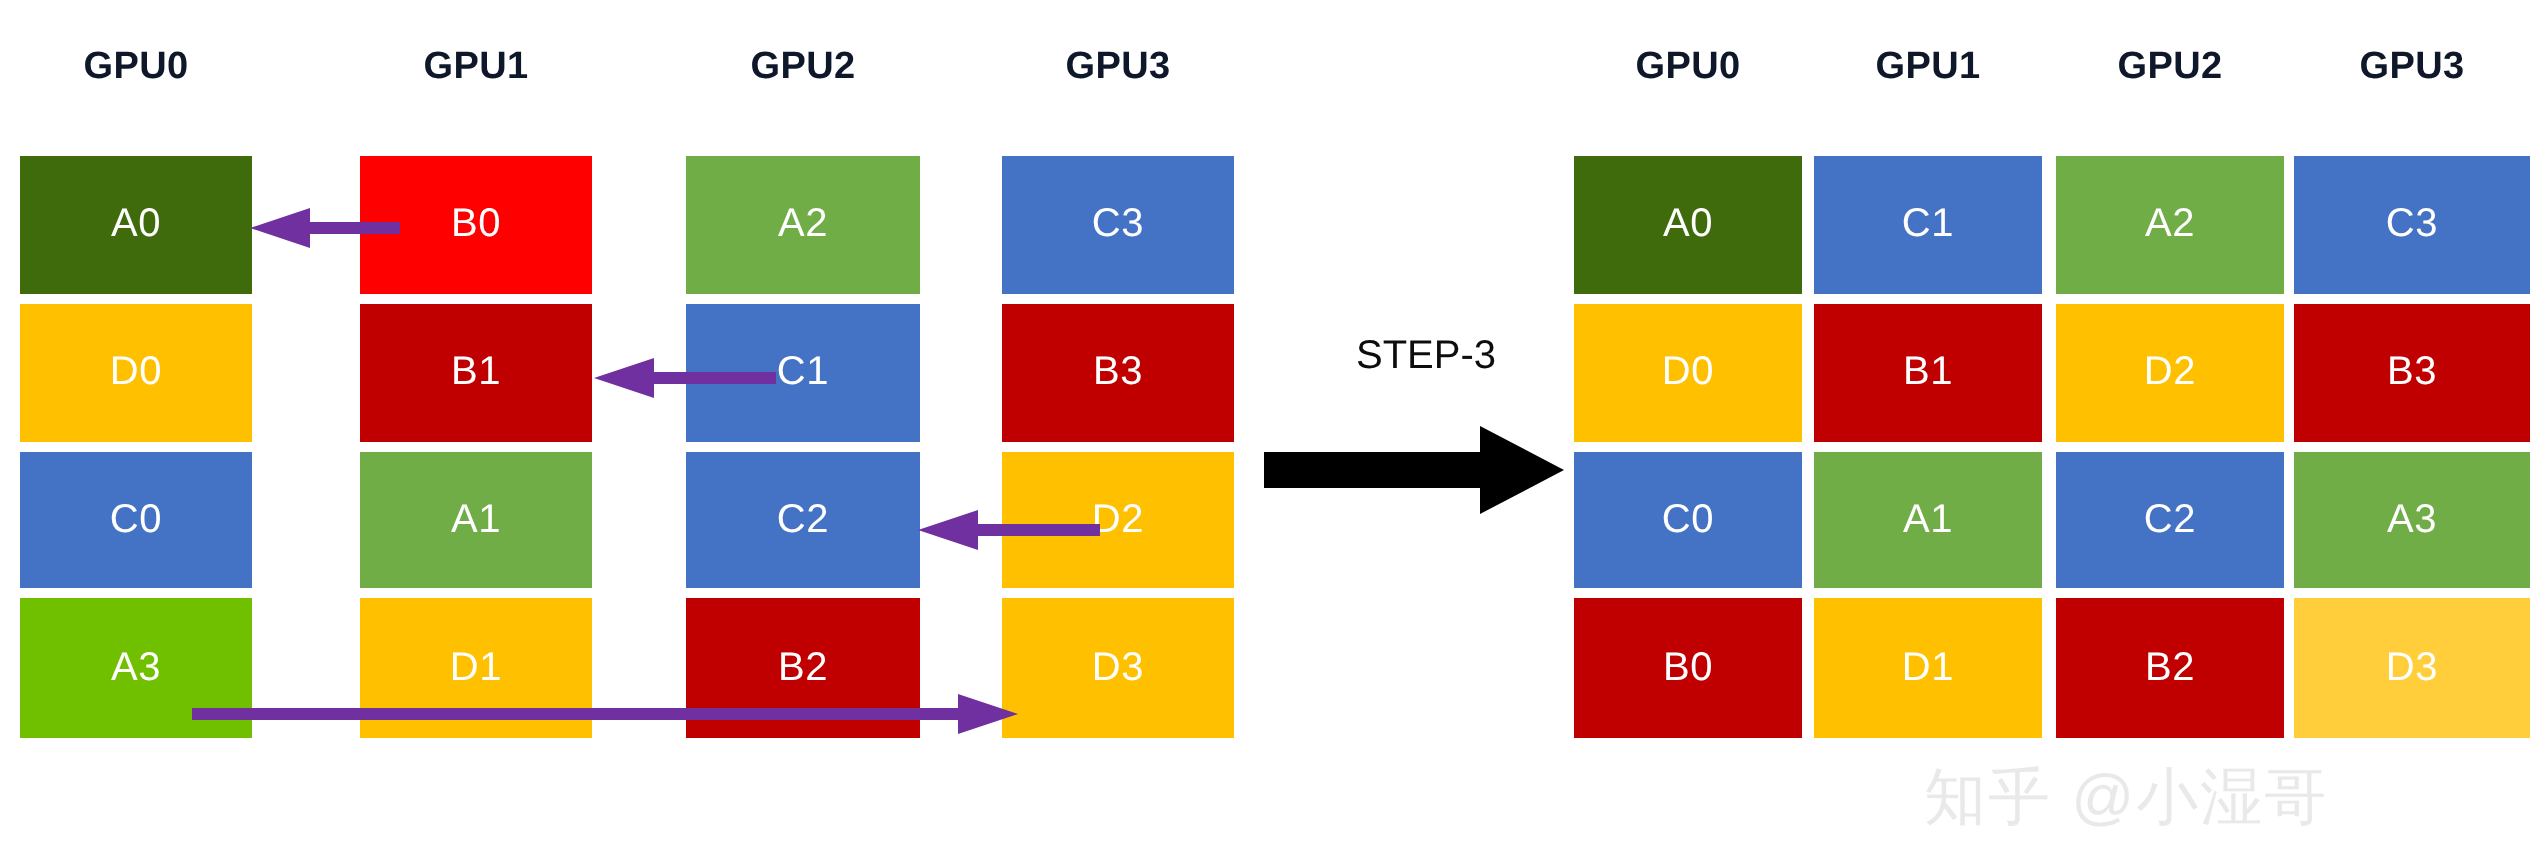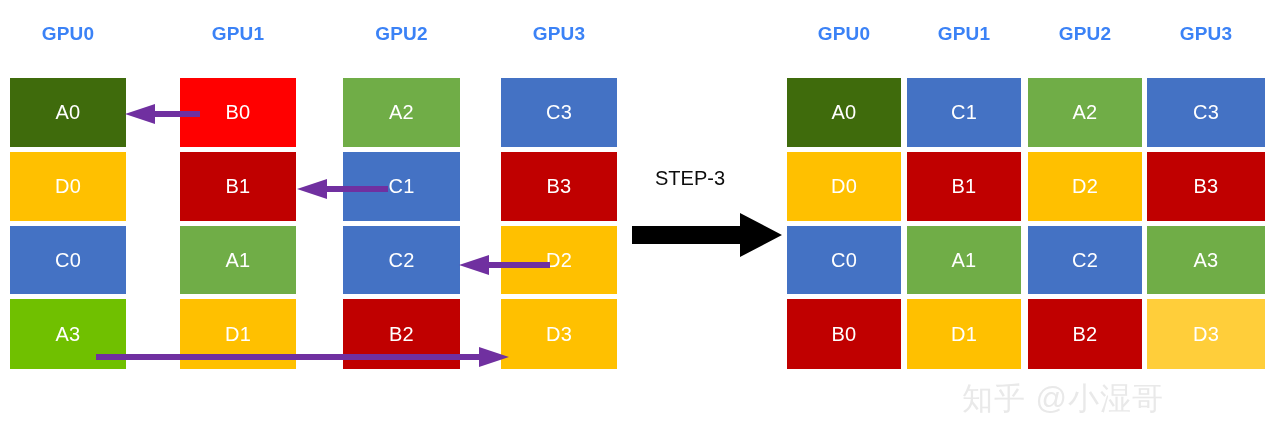--- a/index.html
+++ b/index.html
@@ -16,21 +16,21 @@
     height: 434px;
     background: #ffffff;
     overflow: hidden;
   }
 
   
   .col-header {
     position: absolute;
     font-weight: bold;
     font-size: 19px;
-    color: #3b82f6;
+    color: #0f172a;
     text-align: center;
     letter-spacing: 0.2px;
     white-space: nowrap;
     line-height: 24px;
   }
 
   
   .cell {
     position: absolute;
     display: flex;
@@ -115,21 +115,21 @@
   <svg class="purple-arrow" style="left:458px; top:254px;" width="92" height="22" viewBox="0 0 92 22">
     <path d="M 30 8 L 92 8 L 92 14 L 30 14 Z" fill="#7030A0"></path>
     <path d="M 1 11 L 31 1 L 31 21 Z" fill="#7030A0"></path>
   </svg>
 
   <svg class="purple-arrow" style="left:96px; top:346px;" width="414" height="22" viewBox="0 0 414 22">
     <path d="M 0 8 L 384 8 L 384 14 L 0 14 Z" fill="#7030A0"></path>
     <path d="M 413 11 L 383 1 L 383 21 Z" fill="#7030A0"></path>
   </svg>
 
-  <div class="step-label" style="left:655px; top:167px;">STEP-3</div>
+  <div class="step-label" style="left:678px; top:167px;">STEP-3</div>
 
   <svg class="black-arrow" style="left:632px; top:213px;" width="150" height="44" viewBox="0 0 150 44">
     <path d="M 0 13 L 108 13 L 108 0 L 150 22 L 108 44 L 108 31 L 0 31 Z" fill="#000000"></path>
   </svg>
 
   <div class="col-header" style="left:787px; top:22px; width:114px;">GPU0</div>
   <div class="col-header" style="left:907px; top:22px; width:114px;">GPU1</div>
   <div class="col-header" style="left:1028px; top:22px; width:114px;">GPU2</div>
   <div class="col-header" style="left:1147px; top:22px; width:118px;">GPU3</div>
 

